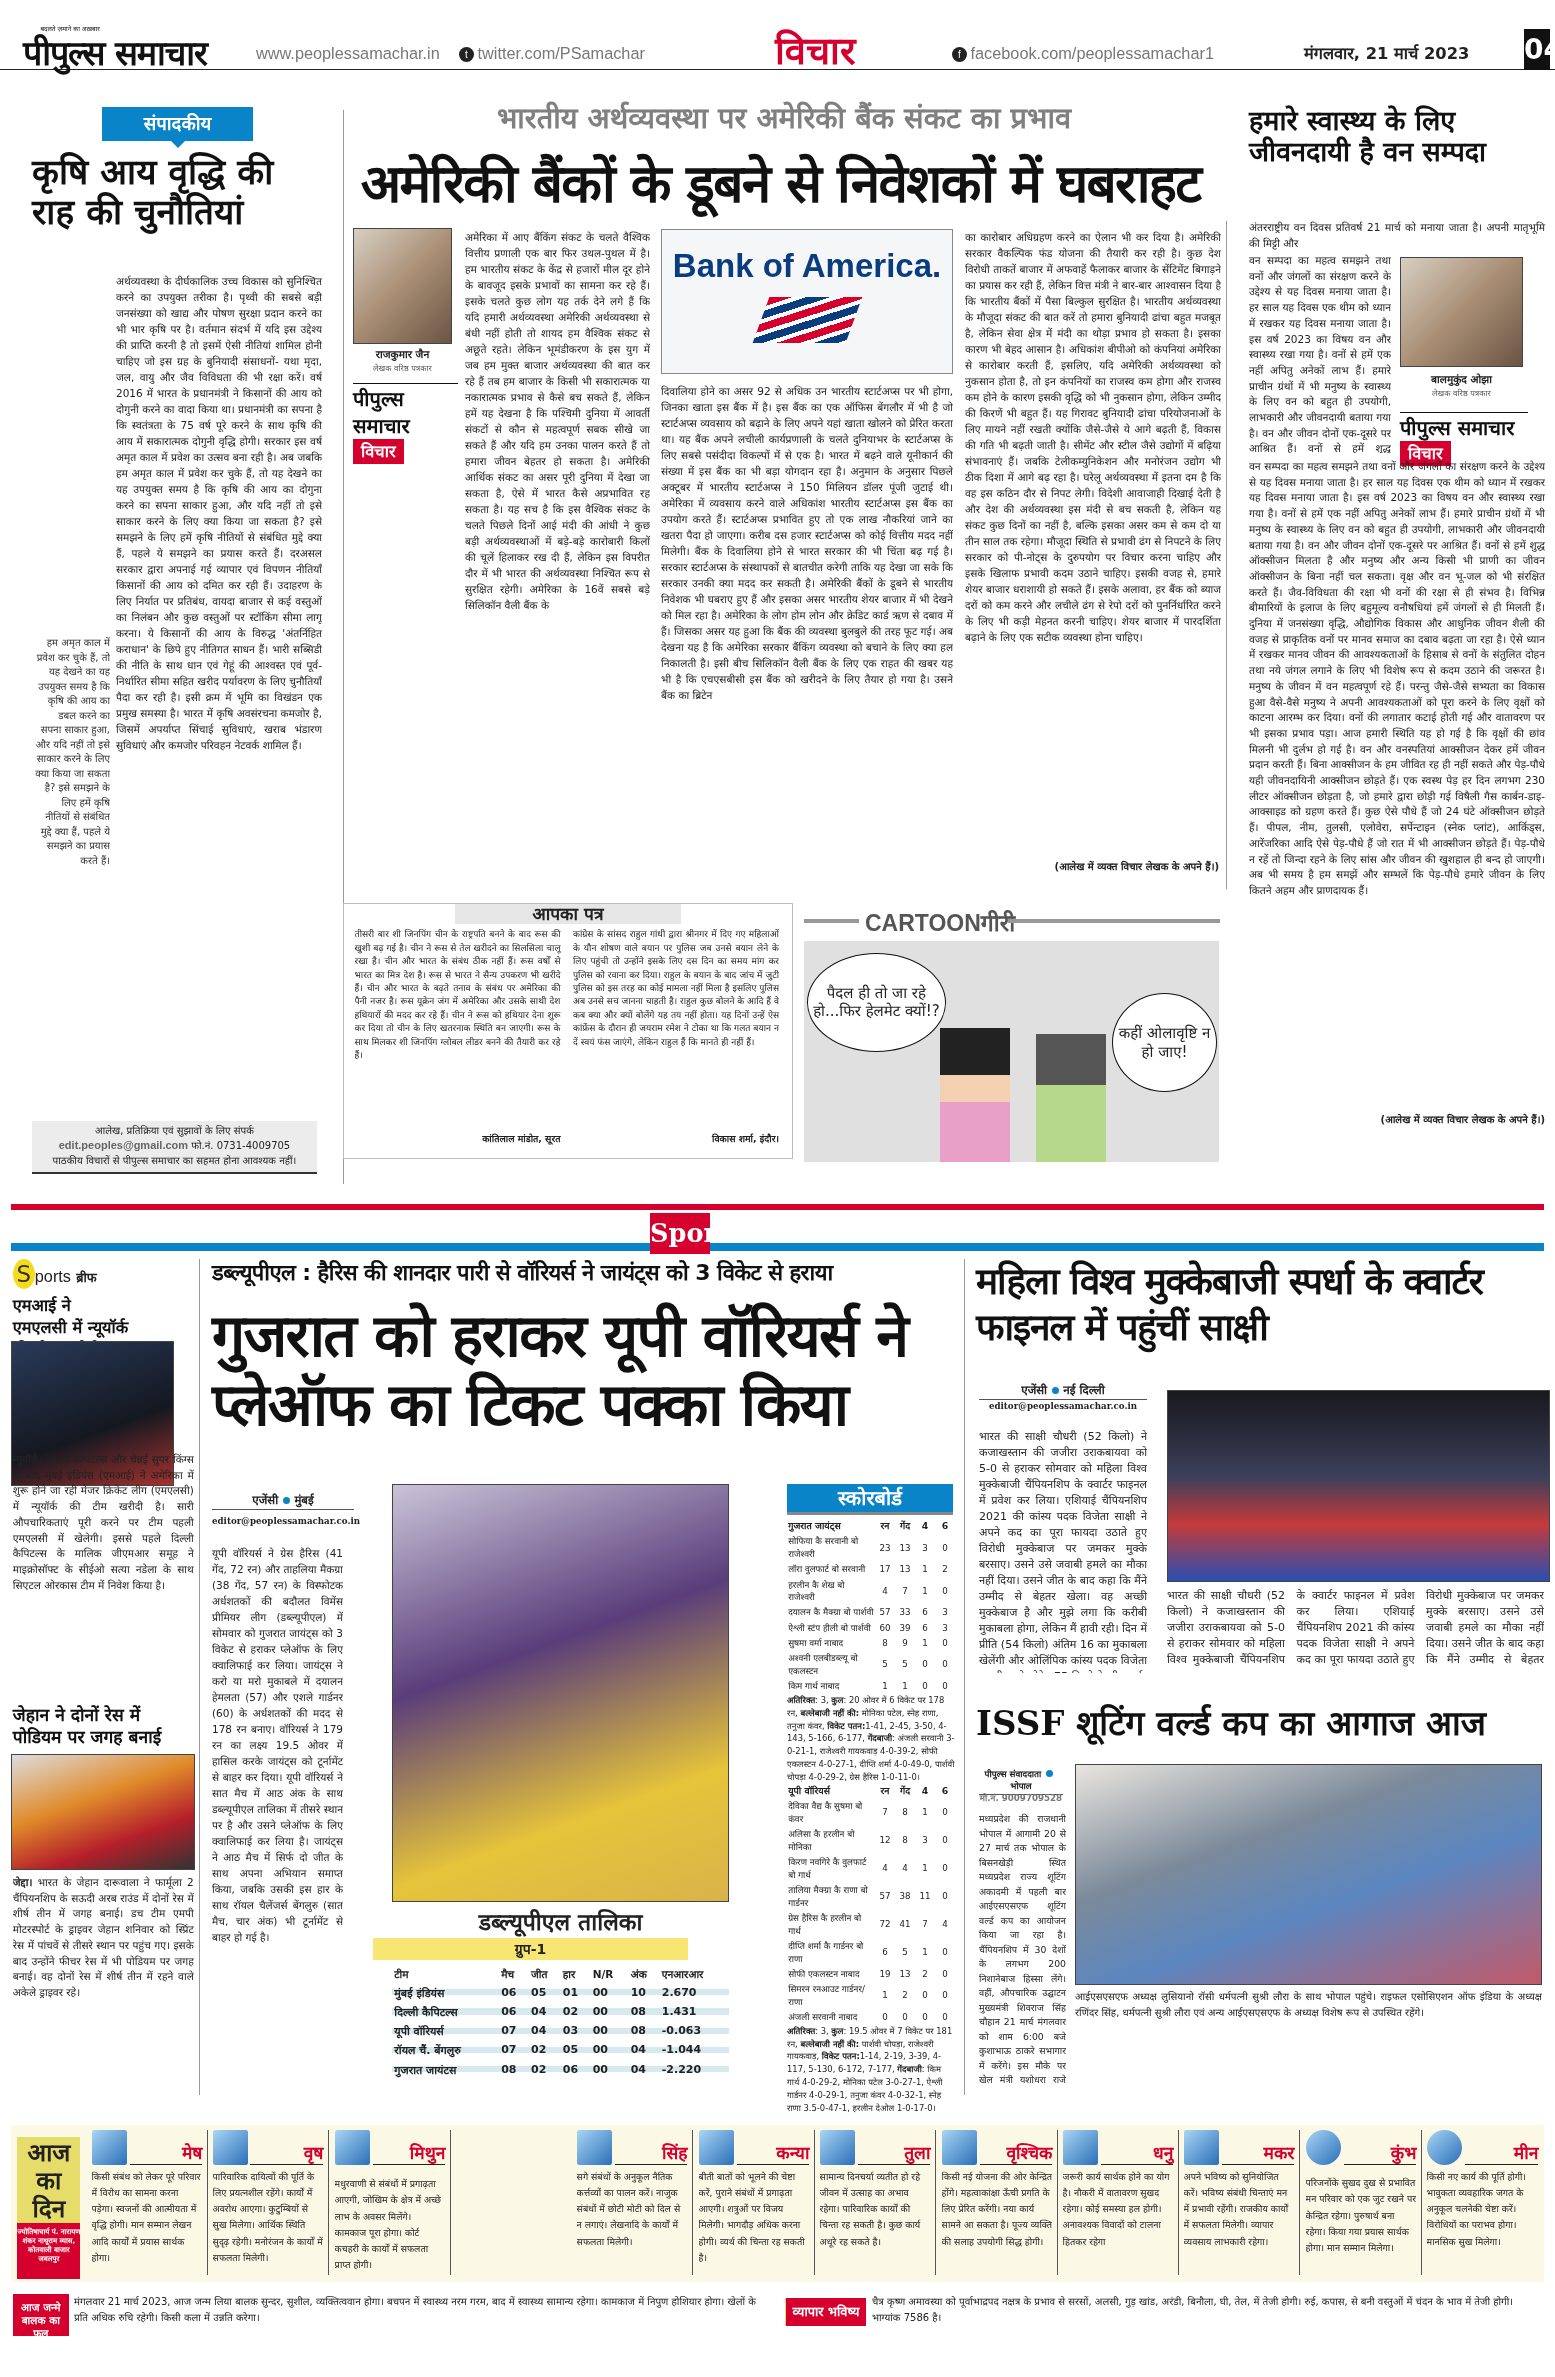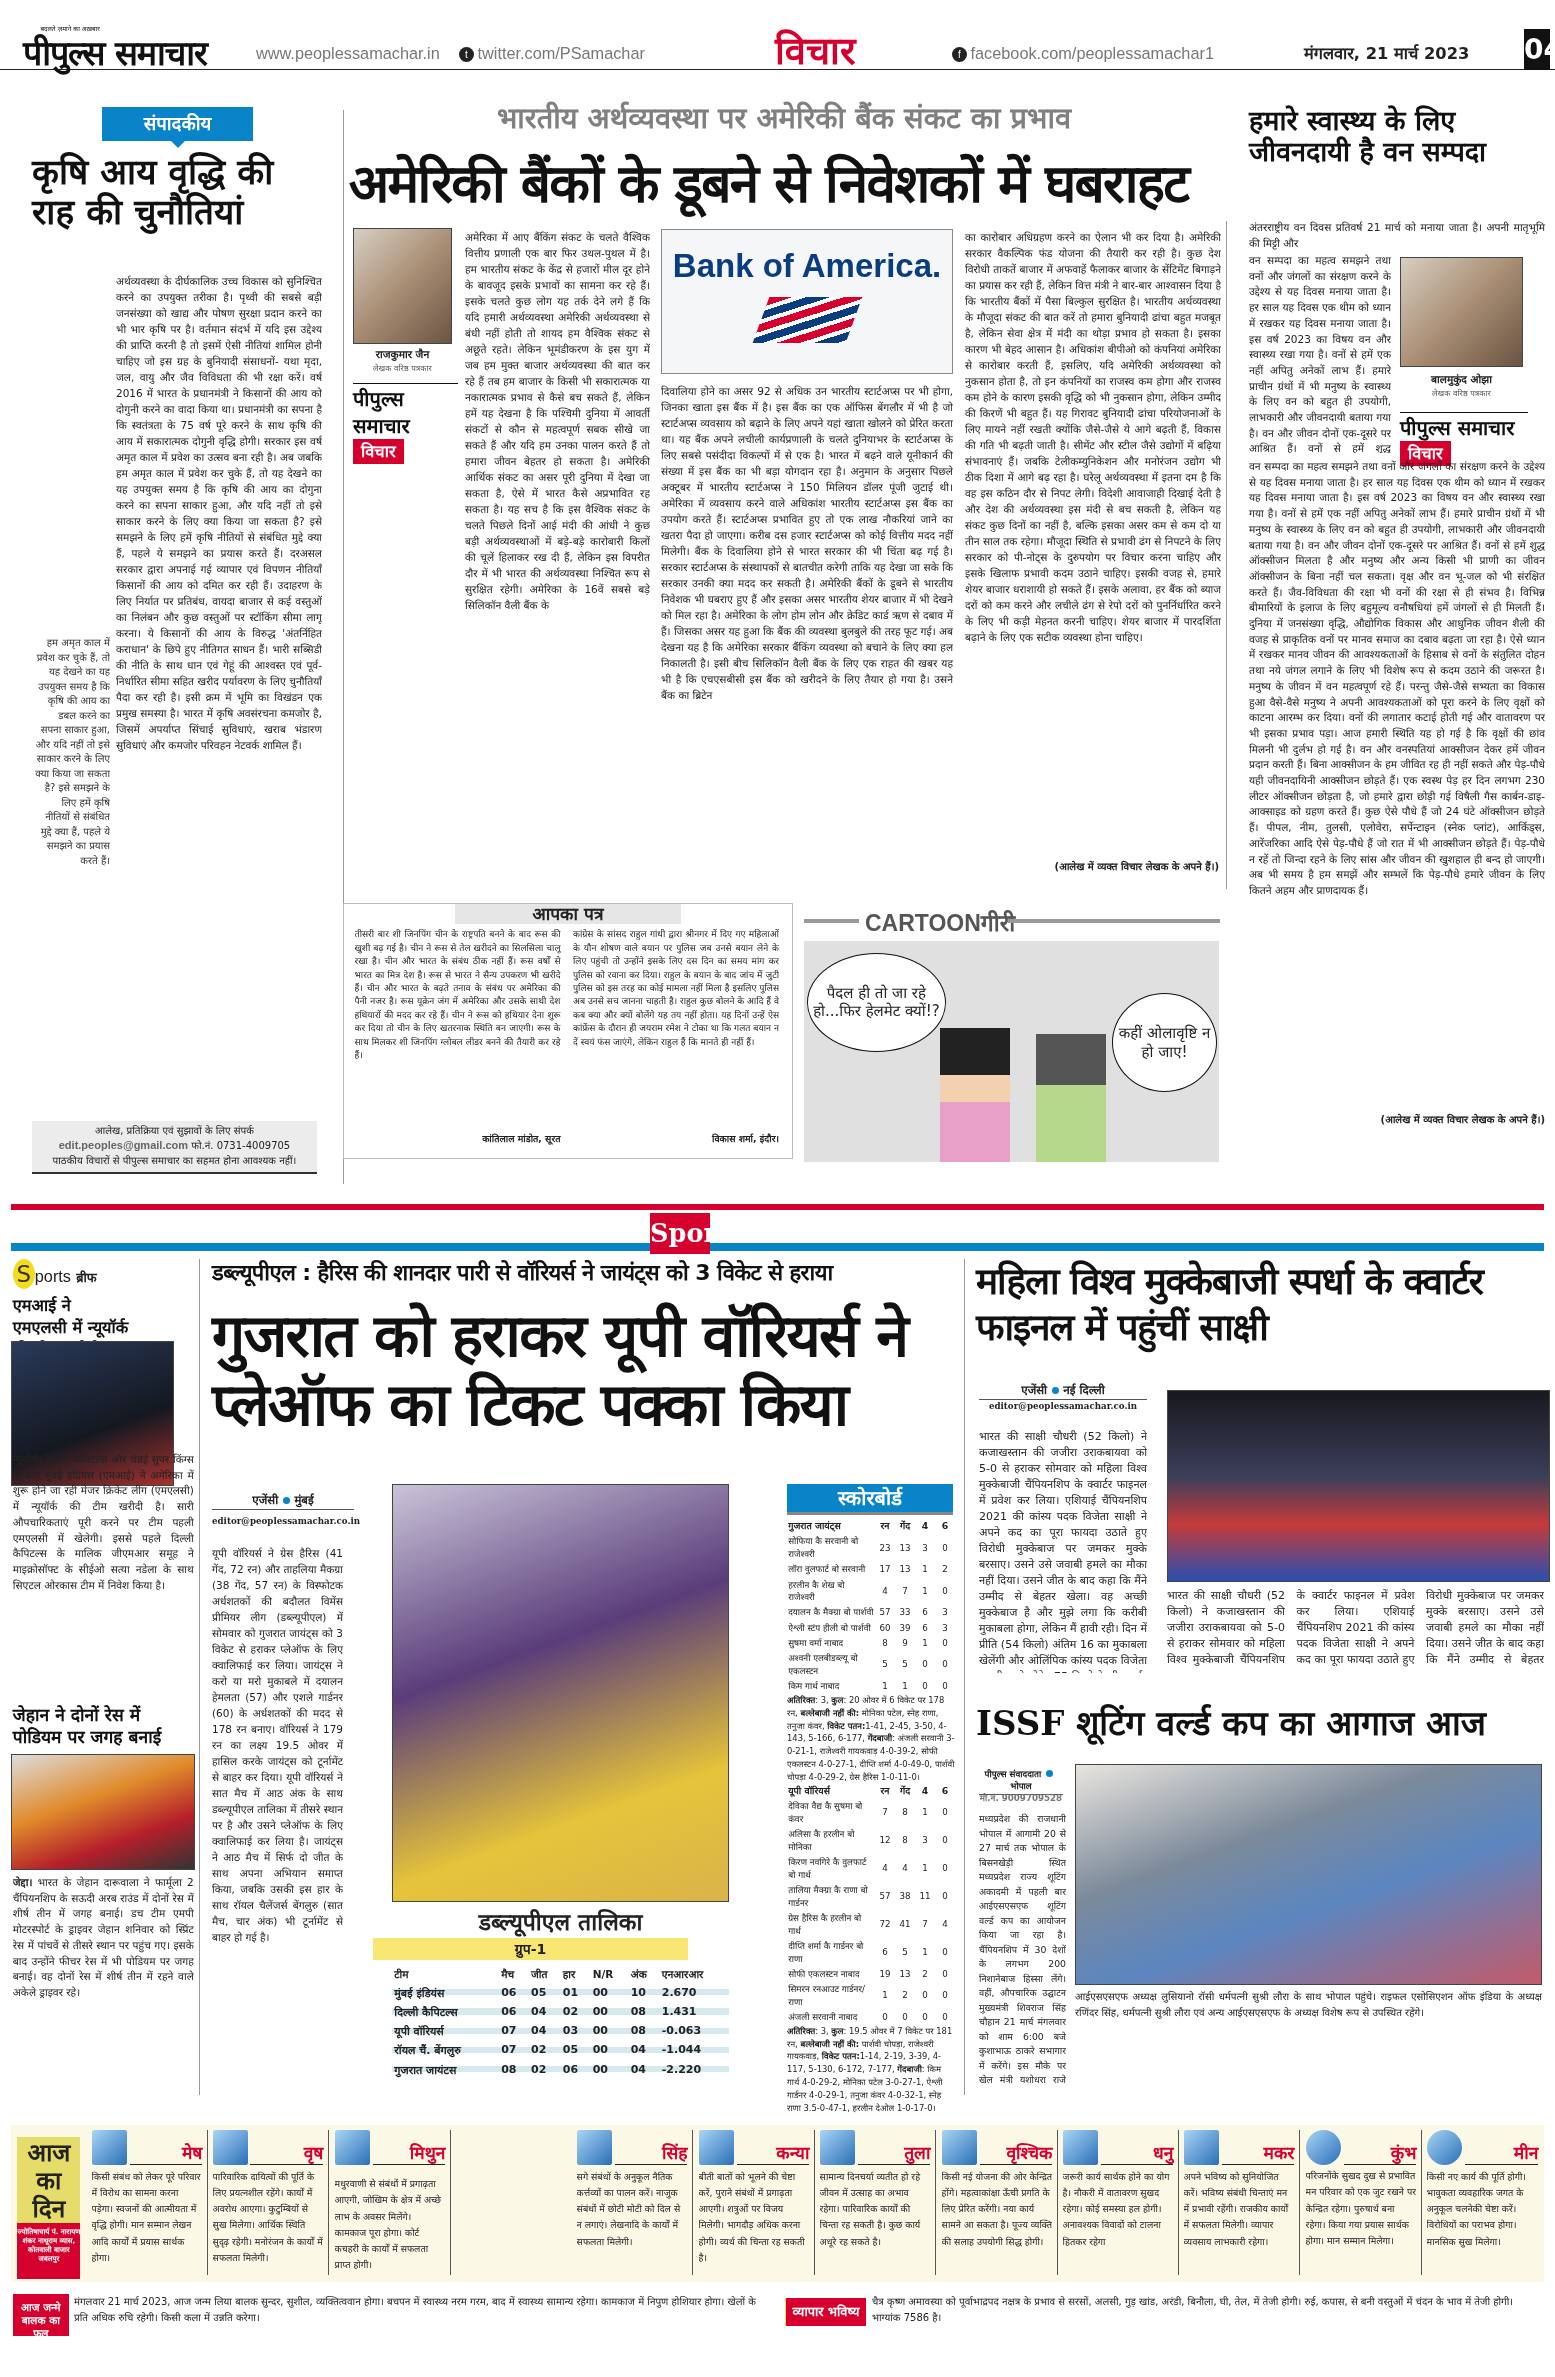--- a/index.html
+++ b/index.html
@@ -98,21 +98,21 @@
 <div class="abs body" style="left:116px;top:273px;width:206px;height:790px;overflow:hidden;font-size:10.5px;line-height:16px">अर्थव्यवस्था के दीर्घकालिक उच्च विकास को सुनिश्चित करने का उपयुक्त तरीका है। पृथ्वी की सबसे बड़ी जनसंख्या को खाद्य और पोषण सुरक्षा प्रदान करने का भी भार कृषि पर है। वर्तमान संदर्भ में यदि इस उद्देश्य की प्राप्ति करनी है तो इसमें ऐसी नीतियां शामिल होनी चाहिए जो इस ग्रह के बुनियादी संसाधनों- यथा मृदा, जल, वायु और जैव विविधता की भी रक्षा करें। वर्ष 2016 में भारत के प्रधानमंत्री ने किसानों की आय को दोगुनी करने का वादा किया था। प्रधानमंत्री का सपना है कि स्वतंत्रता के 75 वर्ष पूरे करने के साथ कृषि की आय में सकारात्मक दोगुनी वृद्धि होगी। सरकार इस वर्ष अमृत काल में प्रवेश का उत्सव बना रही है। अब जबकि हम अमृत काल में प्रवेश कर चुके हैं, तो यह देखने का यह उपयुक्त समय है कि कृषि की आय का दोगुना करने का सपना साकार हुआ, और यदि नहीं तो इसे साकार करने के लिए क्या किया जा सकता है? इसे समझने के लिए हमें कृषि नीतियों से संबंधित मुद्दे क्या हैं, पहले ये समझने का प्रयास करते हैं। दरअसल सरकार द्वारा अपनाई गई व्यापार एवं विपणन नीतियाँ किसानों की आय को दमित कर रही हैं। उदाहरण के लिए निर्यात पर प्रतिबंध, वायदा बाजार से कई वस्तुओं का निलंबन और कुछ वस्तुओं पर स्टॉकिंग सीमा लागू करना। ये किसानों की आय के विरुद्ध 'अंतर्निहित कराधान' के छिपे हुए नीतिगत साधन हैं। भारी सब्सिडी की नीति के साथ धान एवं गेहूं की आश्वस्त एवं पूर्व-निर्धारित सीमा सहित खरीद पर्यावरण के लिए चुनौतियाँ पैदा कर रही है। इसी क्रम में भूमि का विखंडन एक प्रमुख समस्या है। भारत में कृषि अवसंरचना कमजोर है, जिसमें अपर्याप्त सिंचाई सुविधाएं, खराब भंडारण सुविधाएं और कमजोर परिवहन नेटवर्क शामिल हैं।</div>
 <div class="abs side-quote" style="left:35px;top:636px;width:75px;height:418px;overflow:hidden;font-size:10px;line-height:14.5px">हम अमृत काल में प्रवेश कर चुके हैं, तो यह देखने का यह उपयुक्त समय है कि कृषि की आय का डबल करने का सपना साकार हुआ, और यदि नहीं तो इसे साकार करने के लिए क्या किया जा सकता है? इसे समझने के लिए हमें कृषि नीतियों से संबंधित मुद्दे क्या हैं, पहले ये समझने का प्रयास करते हैं।</div>
 <div class="abs contact" style="left:32px;top:1121px;width:285px;padding:2.3px 3.5px 3.5px">
   <div>आलेख, प्रतिक्रिया एवं सुझावों के लिए संपर्क</div>
   <div><a class="em">edit.peoples@gmail.com</a> <span>फो.नं. 0731-4009705</span></div>
   <div>पाठकीय विचारों से पीपुल्स समाचार का सहमत होना आवश्यक नहीं।</div>
 </div>
 <div class="abs vrule" style="left:343px;top:110px;height:1074px"></div>
 
 <div class="abs h1" style="left:366px;top:102px;width:836px;text-align:center;font-size:29px;color:#808080">भारतीय अर्थव्यवस्था पर अमेरिकी बैंक संकट का प्रभाव</div>
-<div class="abs h1" style="left:339px;top:154px;width:859px;text-align:center;font-size:53px;letter-spacing:-1.7px">अमेरिकी बैंकों के डूबने से निवेशकों में घबराहट</div>
+<div class="abs h1" style="left:351px;top:154px;width:859px;text-align:center;font-size:53px;letter-spacing:-1.7px">अमेरिकी बैंकों के डूबने से निवेशकों में घबराहट</div>
 <div class="abs photo warm" style="left:353px;top:228px;width:99px;height:116px"></div>
 <div class="abs" style="left:353px;top:347px;width:99px;text-align:center;font-size:10.5px;font-weight:bold">राजकुमार जैन</div>
 <div class="abs" style="left:353px;top:362px;width:99px;text-align:center;font-size:8.1px;color:#555">लेखक वरिष्ठ पत्रकार</div>
 <div class="abs" style="left:353px;top:383px;width:105px">
   <div class="pslogo">पीपुल्स समाचार</div>
   <div class="vichar-tag">विचार</div>
 </div>
 <div class="abs body" style="left:465px;top:229px;width:185px;height:648px;overflow:hidden;font-size:10.5px;line-height:16px">अमेरिका में आए बैंकिंग संकट के चलते वैश्विक वित्तीय प्रणाली एक बार फिर उथल-पुथल में है। हम भारतीय संकट के केंद्र से हजारों मील दूर होने के बावजूद इसके प्रभावों का सामना कर रहे हैं। इसके चलते कुछ लोग यह तर्क देने लगे हैं कि यदि हमारी अर्थव्यवस्था अमेरिकी अर्थव्यवस्था से बंधी नहीं होती तो शायद हम वैश्विक संकट से अछूते रहते। लेकिन भूमंडीकरण के इस युग में जब हम मुक्त बाजार अर्थव्यवस्था की बात कर रहे हैं तब हम बाजार के किसी भी सकारात्मक या नकारात्मक प्रभाव से कैसे बच सकते हैं, लेकिन हमें यह देखना है कि पश्चिमी दुनिया में आवर्ती संकटों से कौन से महत्वपूर्ण सबक सीखे जा सकते हैं और यदि हम उनका पालन करते हैं तो हमारा जीवन बेहतर हो सकता है। अमेरिकी आर्थिक संकट का असर पूरी दुनिया में देखा जा सकता है, ऐसे में भारत कैसे अप्रभावित रह सकता है। यह सच है कि इस वैश्विक संकट के चलते पिछले दिनों आई मंदी की आंधी ने कुछ बड़ी अर्थव्यवस्थाओं में बड़े-बड़े कारोबारी किलों की चूलें हिलाकर रख दी हैं, लेकिन इस विपरीत दौर में भी भारत की अर्थव्यवस्था निश्चित रूप से सुरक्षित रहेगी। अमेरिका के 16वें सबसे बड़े सिलिकॉन वैली बैंक के</div>
 <div class="abs" style="left:661px;top:229px;width:292px;height:145px;border:1.2px solid #888;background:#f4f6f8">
   <div style="text-align:center;margin-top:17.4px;font-family:'Liberation Sans',sans-serif;font-weight:bold;font-size:33px;color:#0a3c80">Bank of America.</div>
@@ -473,21 +473,21 @@
         <div class="sign-img"></div>
         <div class="sign-name" style="flex:1">मकर</div>
       </div>
       <div class="horo-text" style="margin-top:3.5px;height:105px;overflow:hidden">अपने भविष्य को सुनियोजित करें। भविष्य संबंधी चिन्ताएं मन में प्रभावी रहेंगी। राजकीय कार्यों में सफलता मिलेगी। व्यापार व्यवसाय लाभकारी रहेगा।</div>
     </div>
     <div class="sign-col" style="position: absolute; left: 1214px; top: 0px; width: 121px; height: 145px; padding: 0px 4.6px;">
       <div style="display:flex;align-items:flex-end;gap:3.5px">
         <div class="sign-img round"></div>
         <div class="sign-name" style="flex:1">कुंभ</div>
       </div>
-      <div class="horo-text" style="margin-top:3px;height:105px;overflow:hidden">परिजनोंके सुखद दुख से प्रभावित मन परिवार को एक जुट रखने पर केन्द्रित रहेगा। पुरुषार्थ बना रहेगा। किया गया प्रयास सार्थक होगा। मान सम्मान मिलेगा।</div>
+      <div class="horo-text" style="margin-top:10px;height:105px;overflow:hidden">परिजनोंके सुखद दुख से प्रभावित मन परिवार को एक जुट रखने पर केन्द्रित रहेगा। पुरुषार्थ बना रहेगा। किया गया प्रयास सार्थक होगा। मान सम्मान मिलेगा।</div>
     </div>
     <div class="sign-col" style="position: absolute; left: 1335px; top: 0px; width: 121px; height: 145px; padding: 0px 4.6px; border-right: none;">
       <div style="display:flex;align-items:flex-end;gap:3.5px">
         <div class="sign-img round"></div>
         <div class="sign-name" style="flex:1">मीन</div>
       </div>
       <div class="horo-text" style="margin-top:3.5px;height:105px;overflow:hidden">किसी नए कार्य की पूर्ति होगी। भावुकता व्यवहारिक जगत के अनुकूल चलनेकी चेष्टा करें। विरोधियों का पराभव होगा। मानसिक सुख मिलेगा।</div>
     </div>
   </div>
 

